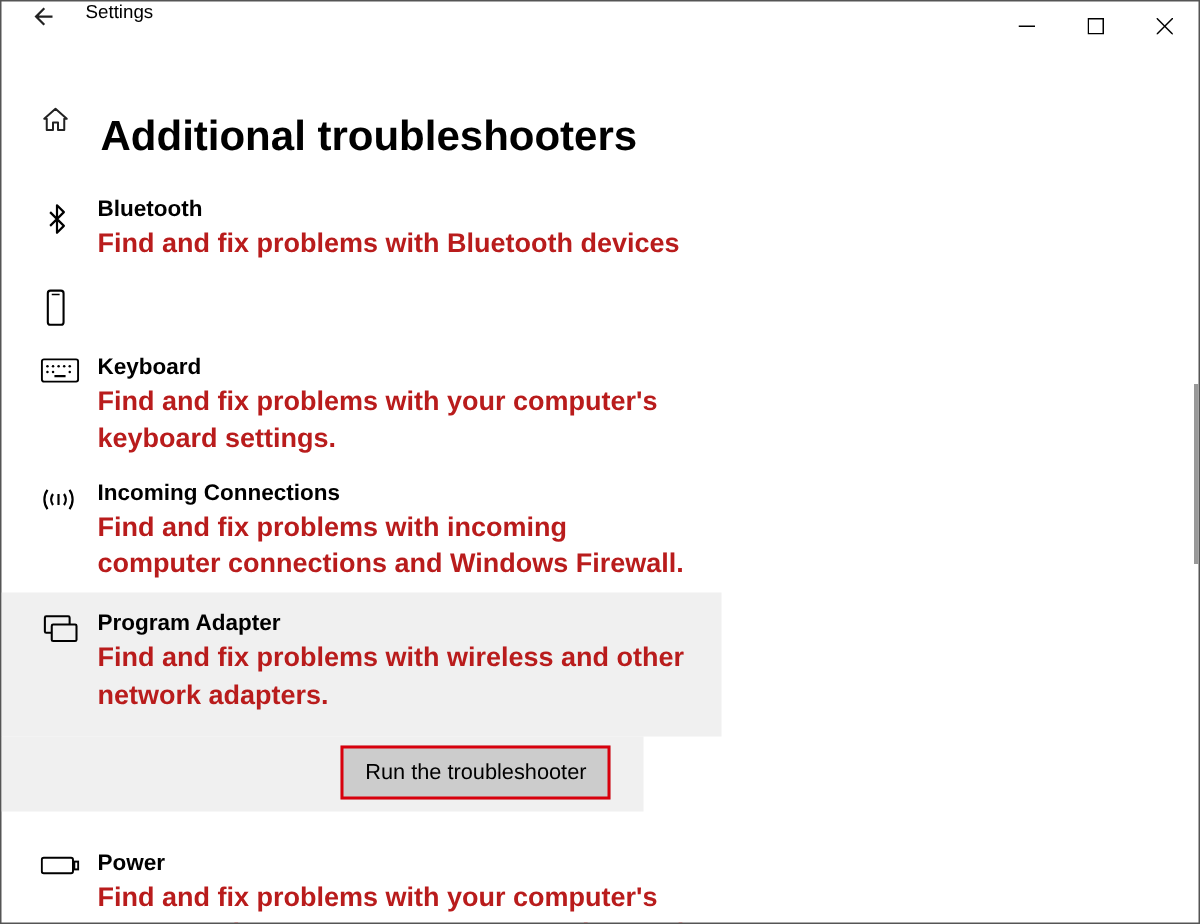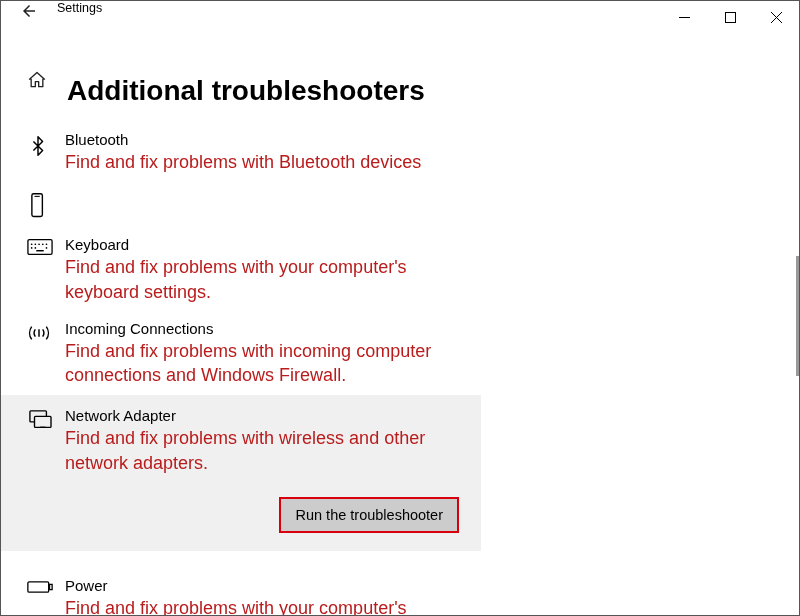--- a/index.html
+++ b/index.html
@@ -51,20 +51,21 @@
       font-weight: 600;
       color: #000;
       margin-top: 20px;
     }
     .content {
       width: 100%;
     }
     .item {
       display: flex;
       padding: 8px 0 8px 26px;
+      font-weight: bold;
     }
     .item.selected {
       background: #f0f0f0;
       padding-top: 12px;
       padding-bottom: 16px;
       width: 480px;
     }
     .icon-col {
       width: 38px;
       flex-shrink: 0;
@@ -79,22 +80,22 @@
       color: #000;
       margin-bottom: 2px;
     }
     .item-desc {
       font-size: 18px;
       color: #b91c1c;
       line-height: 1.35;
     }
     .run-btn-row {
       background: #f0f0f0;
-      width: 480px;
-      padding: 6px 22px 18px 0;
+      width: 428px;
+      padding: 6px 22px 8px 0;
       display: flex;
       justify-content: flex-end;
     }
     .run-btn {
       background: #cccccc;
       border: 2.5px solid #d8000c;
       padding: 8px 14px;
       font-size: 14.5px;
       color: #000;
       font-family: inherit;
@@ -207,21 +208,21 @@
 
   <div class="item selected">
     <div class="icon-col">
       <svg width="26" height="22" viewBox="0 0 28 24">
           <rect x="3" y="2" width="18" height="12" rx="1" fill="none" stroke="#000" stroke-width="1.5"></rect>
           <rect x="8" y="8" width="18" height="12" rx="1" fill="#f0f0f0" stroke="#000" stroke-width="1.5"></rect>
           <line x1="14" y1="20" x2="20" y2="20" stroke="#000" stroke-width="1.5"></line>
         </svg>
     </div>
     <div class="text-col">
-      <div class="item-title">Network Adapter</div>
+      <div class="item-title">Program Adapter</div>
       <div class="item-desc">Find and fix problems with wireless and other network adapters.</div>
     </div>
   </div>
   <div class="run-btn-row">
     <button class="run-btn">Run the troubleshooter</button>
   </div>
 
   <div class="item" style="margin-top:18px">
     <div class="icon-col">
       <svg width="26" height="16" viewBox="0 0 30 16">

